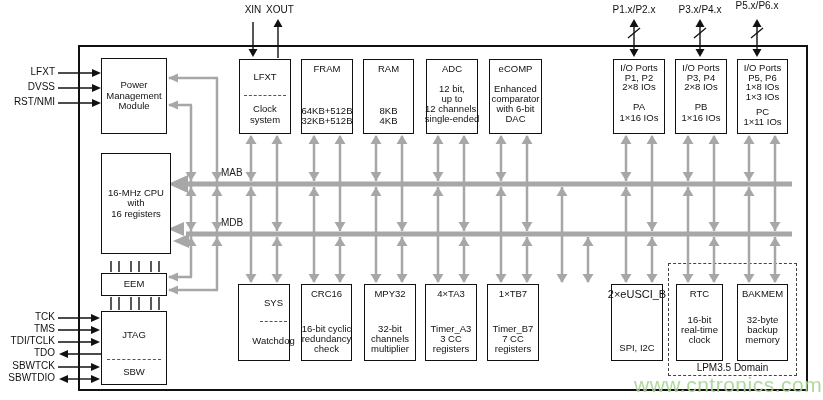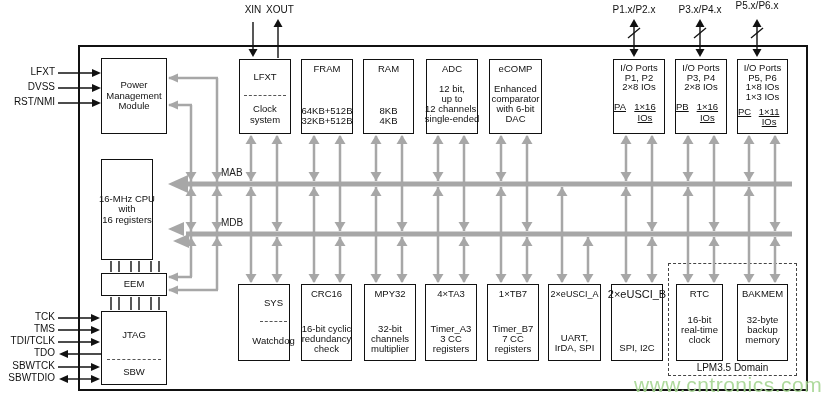--- a/index.html
+++ b/index.html
@@ -15,21 +15,21 @@
          display:flex;flex-direction:column;align-items:center;text-align:center;
          font-size:9.5px;line-height:10.6px;z-index:2;}
   .block .t{margin-top:4px;white-space:nowrap;}
   .b{display:flex;flex-direction:column;white-space:nowrap;}
   .b.center{margin-top:auto;margin-bottom:auto;}
   .b.low{margin-top:auto;margin-bottom:6px;}
   .sect{width:100%;display:flex;align-items:center;justify-content:center;box-sizing:border-box;}
   .grow{flex:1;}
   .hr{width:84%;border-top:1.4px dashed #555;}
   .io .g1{margin-top:3px;line-height:9.7px;display:flex;flex-direction:column;}
-  .io .g2{margin-top:auto;margin-bottom:auto;display:flex;flex-direction:row;text-decoration:underline;}
+  .io .g2{margin-top:auto;margin-bottom:auto;display:flex;flex-direction:column;}
   
   .lbl{position:absolute;font-size:10px;line-height:12px;white-space:nowrap;z-index:2;}
   .lbl.r{text-align:right;}
   .lbl.c{text-align:center;}
   .buslbl{position:absolute;font-size:10px;line-height:11px;z-index:2;color:#222;}
   #lpmlbl{position:absolute;left:668px;top:362px;width:129px;text-align:center;font-size:10px;z-index:2;}
   #wm{position:absolute;left:634px;top:373px;font-size:21px;letter-spacing:.5px;color:#a6d693;z-index:5;opacity:.9;}
 </style>
 </head>
 <body>
@@ -321,21 +321,21 @@
       <span>P5, P6</span>
       <span>1×8 IOs</span>
       <span>1×3 IOs</span>
     </div>
     <div class="g2">
       <span>PC</span>
       <span>1×11 IOs</span>
     </div>
   </div>
 
-  <div class="block" style="left:101px;top:159px;width:52px;height:101px;">
+  <div class="block" style="left:101px;top:153px;width:70px;height:101px;">
     <div class="b center">
       <span>16-MHz CPU</span>
       <span>with</span>
       <span>16 registers</span>
     </div>
   </div>
 
   <div class="block" style="left:101px;top:273px;width:66px;height:23px;">
     <div class="b center">
         <span>EEM</span>
@@ -391,27 +391,20 @@
 
   <div class="block" style="left:487px;top:284px;width:52px;height:77px;">
     <div class="t">1×TB7</div>
     <div class="b low" style="line-height:10px;">
       <span>Timer_B7</span>
       <span>7 CC</span>
       <span>registers</span>
     </div>
   </div>
 
-  <div class="block" style="left:548px;top:284px;width:53px;height:77px;">
-    <div class="t" style="font-size:9px;">2×eUSCI_A</div>
-    <div class="b low">
-      <span>UART,</span>
-      <span>IrDA, SPI</span>
-    </div>
-  </div>
 
   <div class="block" style="left:611px;top:284px;width:52px;height:77px;">
     <div class="t" style="font-size:11px;">2×eUSCI_B</div>
     <div class="b low">
       <span>SPI, I2C</span>
     </div>
   </div>
 
   <div class="block" style="left:676px;top:284px;width:47px;height:77px;">
     <div class="t">RTC</div>

